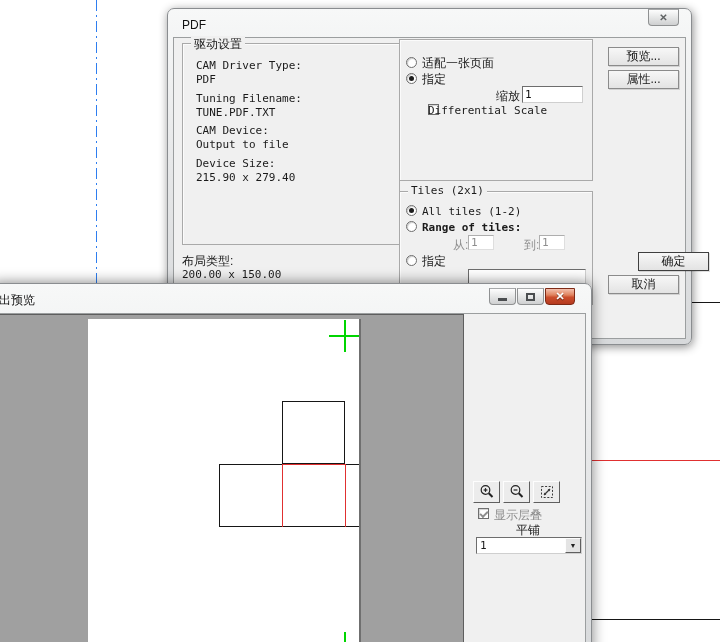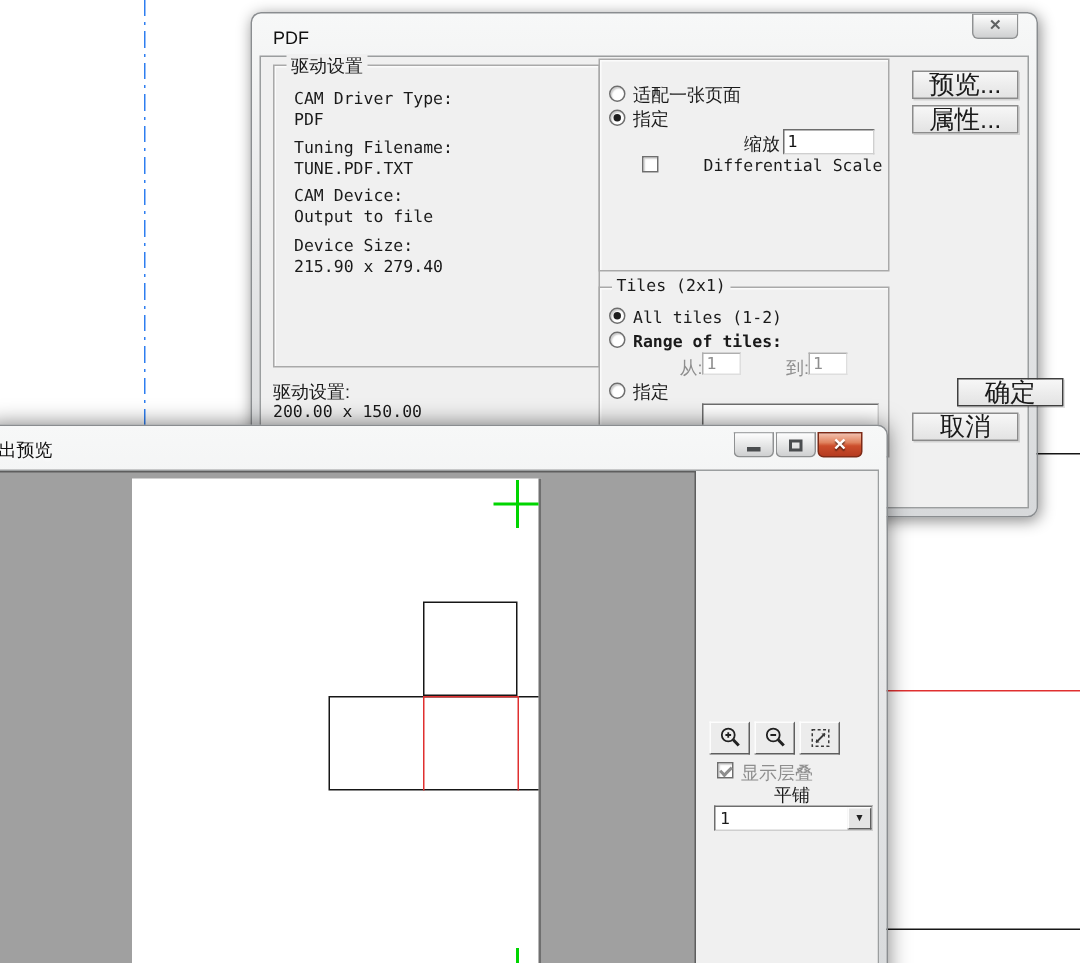--- a/index.html
+++ b/index.html
@@ -31,21 +31,21 @@
        text-shadow:0 1px 1px rgba(0,0,0,.55);}
   .x-glyph{font-size:10px;font-weight:bold;color:#5f6263;line-height:1;}
   .min-glyph{width:9px;height:3px;background:#4a4d4f;margin-top:6px;}
   .max-glyph{width:9px;height:8px;border:2px solid #4a4d4f;box-sizing:border-box;background:#fff0;}
 
   
   .groupbox{position:absolute;border:1px solid #a9a9a9;box-shadow:inset 1px 1px 0 rgba(255,255,255,.75);}
   .legend{position:absolute;top:-8px;left:8px;background:#f0f0f0;padding:0 3px;white-space:nowrap;}
   .btn{position:absolute;width:71px;height:19px;box-sizing:border-box;
        background:linear-gradient(180deg,#f7f7f7,#e3e3e3);border:1px solid #8b8b8b;
-       display:flex;align-items:center;justify-content:center;font-size:17px;cursor:default;
+       display:flex;align-items:center;justify-content:center;font-size:12px;cursor:default;
        box-shadow:1px 1px 0 rgba(0,0,0,.12);}
   .btn.default{border:1px solid #3f3f3f;margin-left:30px;}
   .radio{position:absolute;width:11px;height:11px;border-radius:50%;background:#fff;
        border:1px solid #6e6e6e;box-sizing:border-box;box-shadow:inset 1px 1px 1px rgba(0,0,0,.2);}
   .radio.checked::after{content:"";position:absolute;left:2px;top:2px;width:5px;height:5px;
        border-radius:50%;background:#1d1d1d;}
   .checkbox{position:absolute;width:11px;height:11px;background:#fff;border:1px solid #6e6e6e;
        box-sizing:border-box;box-shadow:inset 1px 1px 1px rgba(0,0,0,.18);}
   .checkbox.checked-gray::after{content:"";position:absolute;left:1px;top:2px;width:6px;height:3px;
        border-left:2px solid #8e8e8e;border-bottom:2px solid #8e8e8e;transform:rotate(-45deg);}
@@ -94,37 +94,37 @@
       <div class="abs mono" style="left:13px;top:15px;">CAM Driver Type:</div>
       <div class="abs mono" style="left:13px;top:29px;">PDF</div>
       <div class="abs mono" style="left:13px;top:48px;">Tuning Filename:</div>
       <div class="abs mono" style="left:13px;top:62px;">TUNE.PDF.TXT</div>
       <div class="abs mono" style="left:13px;top:80px;">CAM Device:</div>
       <div class="abs mono" style="left:13px;top:94px;">Output to file</div>
       <div class="abs mono" style="left:13px;top:113px;">Device Size:</div>
       <div class="abs mono" style="left:13px;top:127px;">215.90 x 279.40</div>
     </div>
 
-    <div class="abs cn" style="left:14px;top:244px;">驱动设置:</div>
+    <div class="abs cn" style="left:14px;top:244px;">布局类型:</div>
     <div class="abs mono" style="left:14px;top:259px;">200.00 x 150.00</div>
 
     <div class="groupbox" style="left:231px;top:30px;width:192px;height:140px;">
       <div>
         <span class="radio" style="left:6px;top:17px;"></span>
         <span class="abs cn" style="left:22px;top:15px;">适配一张页面</span>
       </div>
       <div>
         <span class="radio checked" style="left:6px;top:33px;"></span>
         <span class="abs cn" style="left:22px;top:31px;">指定</span>
       </div>
       <span class="abs cn" style="left:96px;top:48px;">缩放</span>
       <input class="tfield" style="left: 122px; top: 46px; width: 61px; height: 17px;" value="1">
       <div>
         <span class="checkbox" style="left:28px;top:64px;"></span>
-        <span class="abs mono" style="left:45px;top:64px;padding-left:24px;">Differential Scale</span>
+        <span class="abs mono" style="left:28px;top:64px;">Differential Scale</span>
       </div>
     </div>
 
     <div class="groupbox" style="left:231px;top:182px;width:192px;height:112px;">
       <span class="legend mono">Tiles (2x1)</span>
       <div>
         <span class="radio checked" style="left:6px;top:13px;"></span>
         <span class="abs mono" style="left:22px;top:13px;">All tiles (1-2)</span>
       </div>
       <div>

